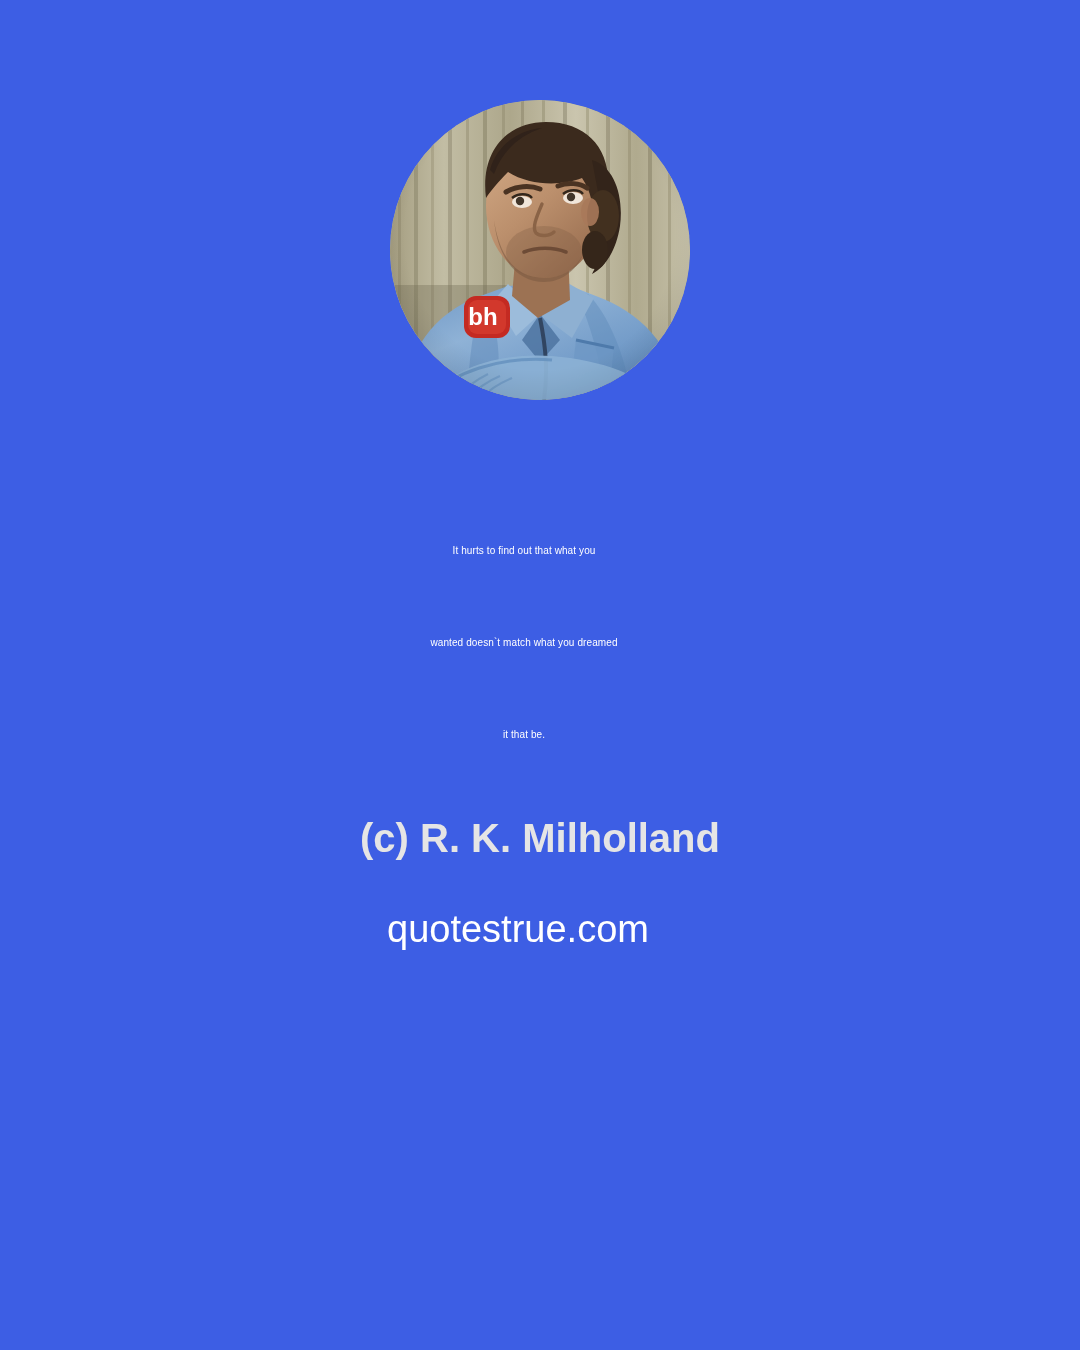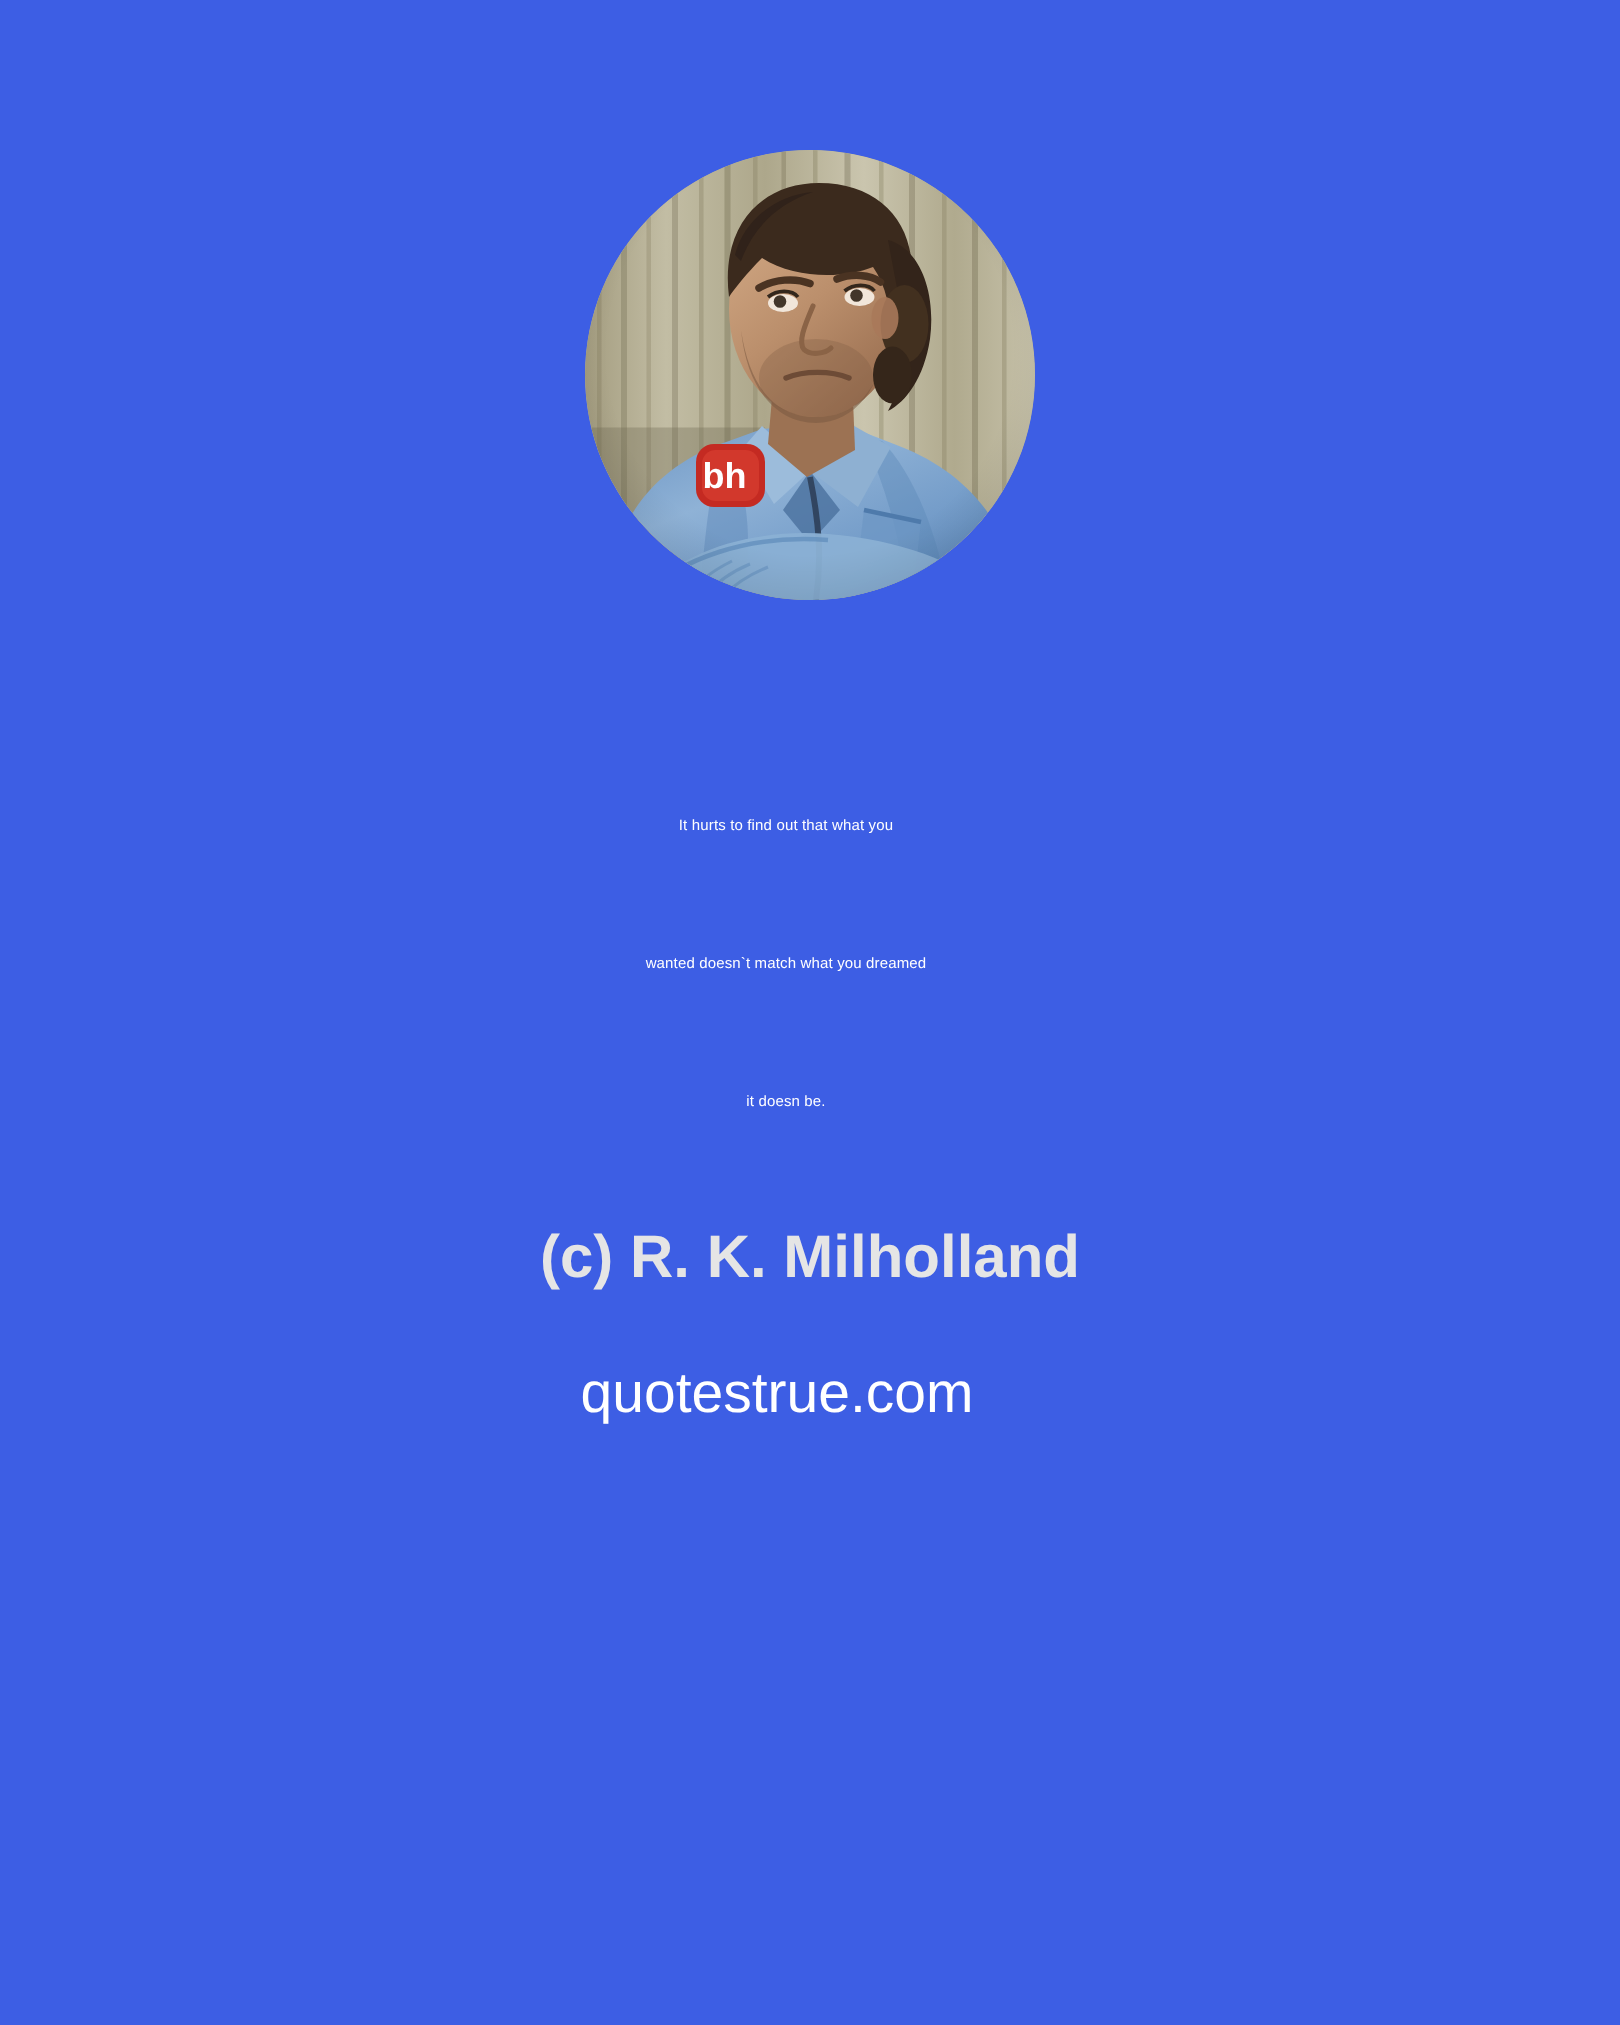--- a/index.html
+++ b/index.html
@@ -217,20 +217,20 @@
 
           <rect x="0" y="0" width="300" height="300" fill="url(#vign)"></rect>
         </g>
       </svg>
     </div>
   </div>
 
   <div id="quote-block">
     <span class="quote-line" style="font-size: 10px;">It hurts to find out that what you</span>
     <span class="quote-line" style="font-size: 10px;">wanted doesn`t match what you dreamed</span>
-    <span class="quote-line" style="font-size: 10px;">it doesn be.</span>
+    <span class="quote-line" style="font-size: 10px;">it that be.</span>
   </div>
 
   <div id="attribution">(c) R. K. Milholland</div>
 
   <div id="website">quotestrue.com</div>
 
 </div>
 
 </body></html>

